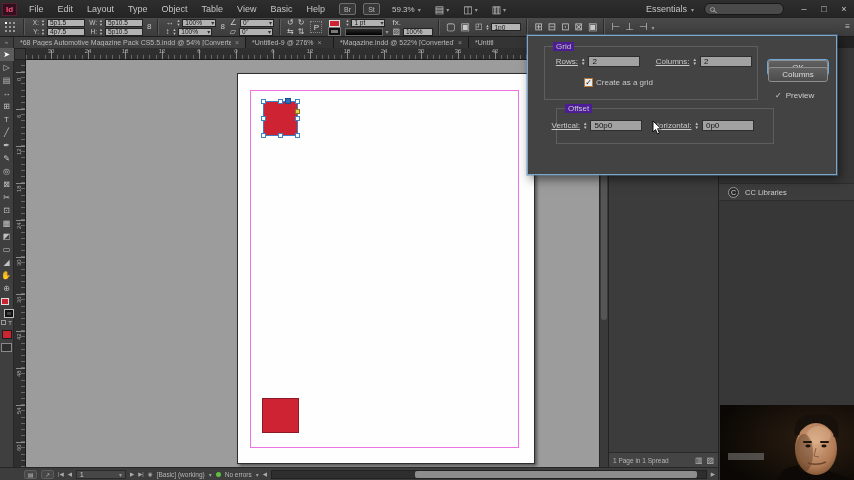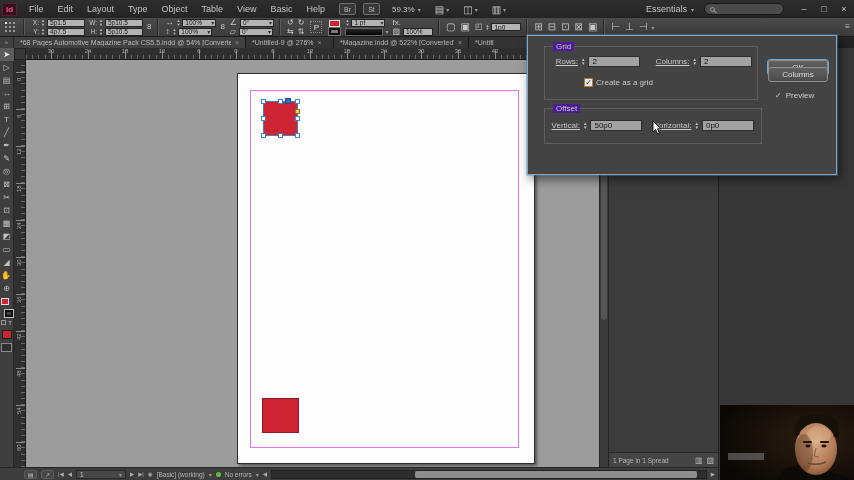--- a/index.html
+++ b/index.html
@@ -424,20 +424,24 @@
 <div id="pagespanel">
   <div class="pp-status">
     <span>1 Page in 1 Spread</span>
     <span style="margin-left:auto" class="pp-ico">▥</span>
     <span class="pp-ico">▨</span>
   </div>
 </div>
 
 <div id="rightdock">
   <span class="dock-mini">«</span>
+  <div class="cc-row">
+    <span class="cc-ico">C</span>
+    <span class="cc-label">CC Libraries</span>
+  </div>
 </div>
 
 <div id="statusbar">
   <span class="sb-btn">▤</span>
   <span class="sb-btn">↗</span>
   <span class="sb-nav">|◀</span>
   <span class="sb-nav">◀</span>
   <span class="sb-pagefield">
     <span>1</span>
     <span class="dd-arrow">▾</span>
@@ -500,21 +504,21 @@
       <input class="dfield" value="2" style="">
       <span class="dlab" style="width:40px;margin-left:6px">Columns:</span>
       <span class="dspin">▲
 ▼</span>
       <input class="dfield" value="2" style="">
     </div>
     <div class="drow" style="left:56px;top:42px">
       <span class="cbox">✓</span>
       <span>Create as a grid</span>
     </div>
-    <div class="group" style="left:16px;top:72px;width:218px;height:36px">
+    <div class="group" style="left:28px;top:72px;width:218px;height:36px">
       <span class="legend">Offset</span>
     </div>
     <div class="drow" style="left:20px;top:84px">
       <span class="dlab" style="width:32px">Vertical:</span>
       <span class="dspin">▲
 ▼</span>
       <input class="dfield" value="50p0" style="">
       <span class="dlab" style="width:42px;margin-left:4px">Horizontal:</span>
       <span class="dspin">▲
 ▼</span>

